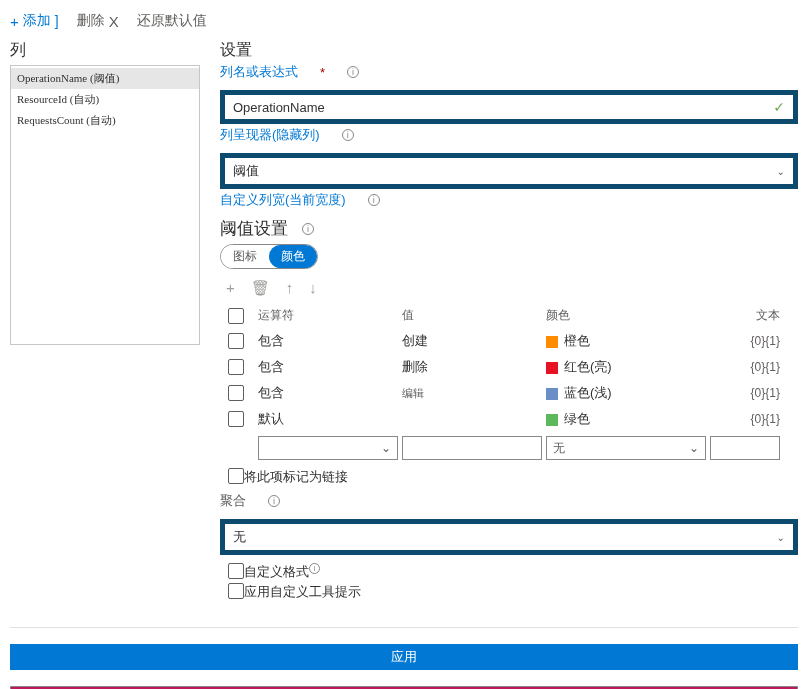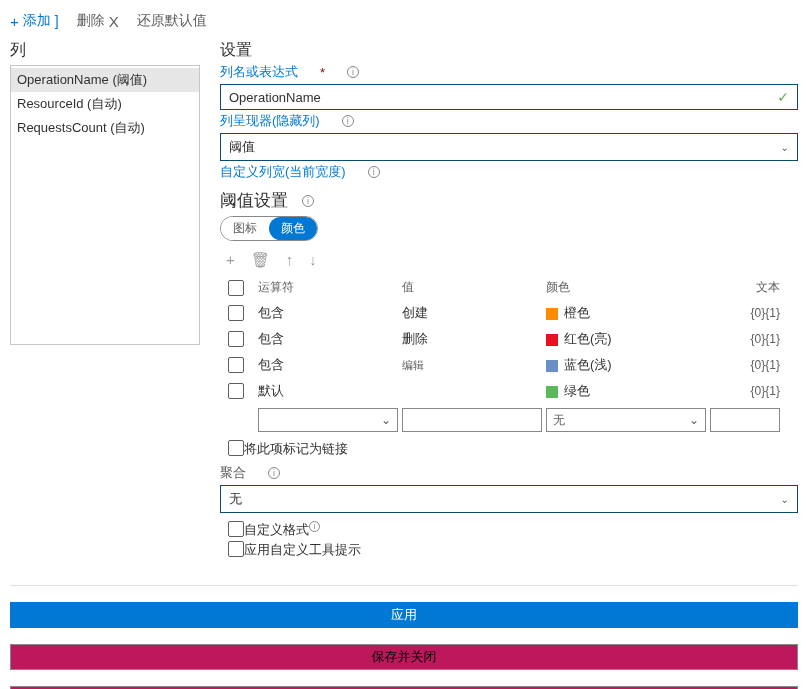--- a/index.html
+++ b/index.html
@@ -41,22 +41,23 @@
       color: #323130;
       padding-bottom: 4px;
     }
     .column-listbox {
       border: 1px solid #c8c6c4;
       min-height: 280px;
       padding: 2px 0;
     }
     .column-item {
       padding: 3px 6px;
-      font-size: 13px;
+      font-size: 11px;
       color: #323130;
+      font-family: Liberation Serif, serif;
     }
     .column-item.selected { background: #e6e6e6; }
 
     .right-pane { flex: 1; }
     .sec-header {
       font-size: 16px;
       color: #323130;
       margin-bottom: 2px;
     }
     .label-row {
@@ -72,26 +73,26 @@
       width: 12px; height: 12px; border: 1px solid #8a8886; border-radius: 50%;
       display: inline-flex; align-items: center; justify-content: center;
       font-size: 9px; color: #8a8886;
     }
     .info-sm {
       width: 11px; height: 11px; border: 1px solid #8a8886; border-radius: 50%;
       display: inline-flex; align-items: center; justify-content: center;
       font-size: 8px; color: #8a8886;
     }
     .field-box {
-      border: 1px solid #0c4a6e;
+      border: 5px solid #0c4a6e;
       padding: 4px 8px;
       display: flex;
       align-items: center;
       justify-content: space-between;
-      margin-top: 3px;
+      margin-top: 9px;
       min-height: 26px;
       font-size: 13px;
       cursor: pointer;
     }
     .field-box .check-ok { color: #6aa84f; font-size: 14px; }
     .field-box .chev { color: #605e5c; font-size: 10px; }
     .placeholder { color: #a19f9d; font-size: 11px; }
 
     .threshold-header {
       font-size: 17px;

